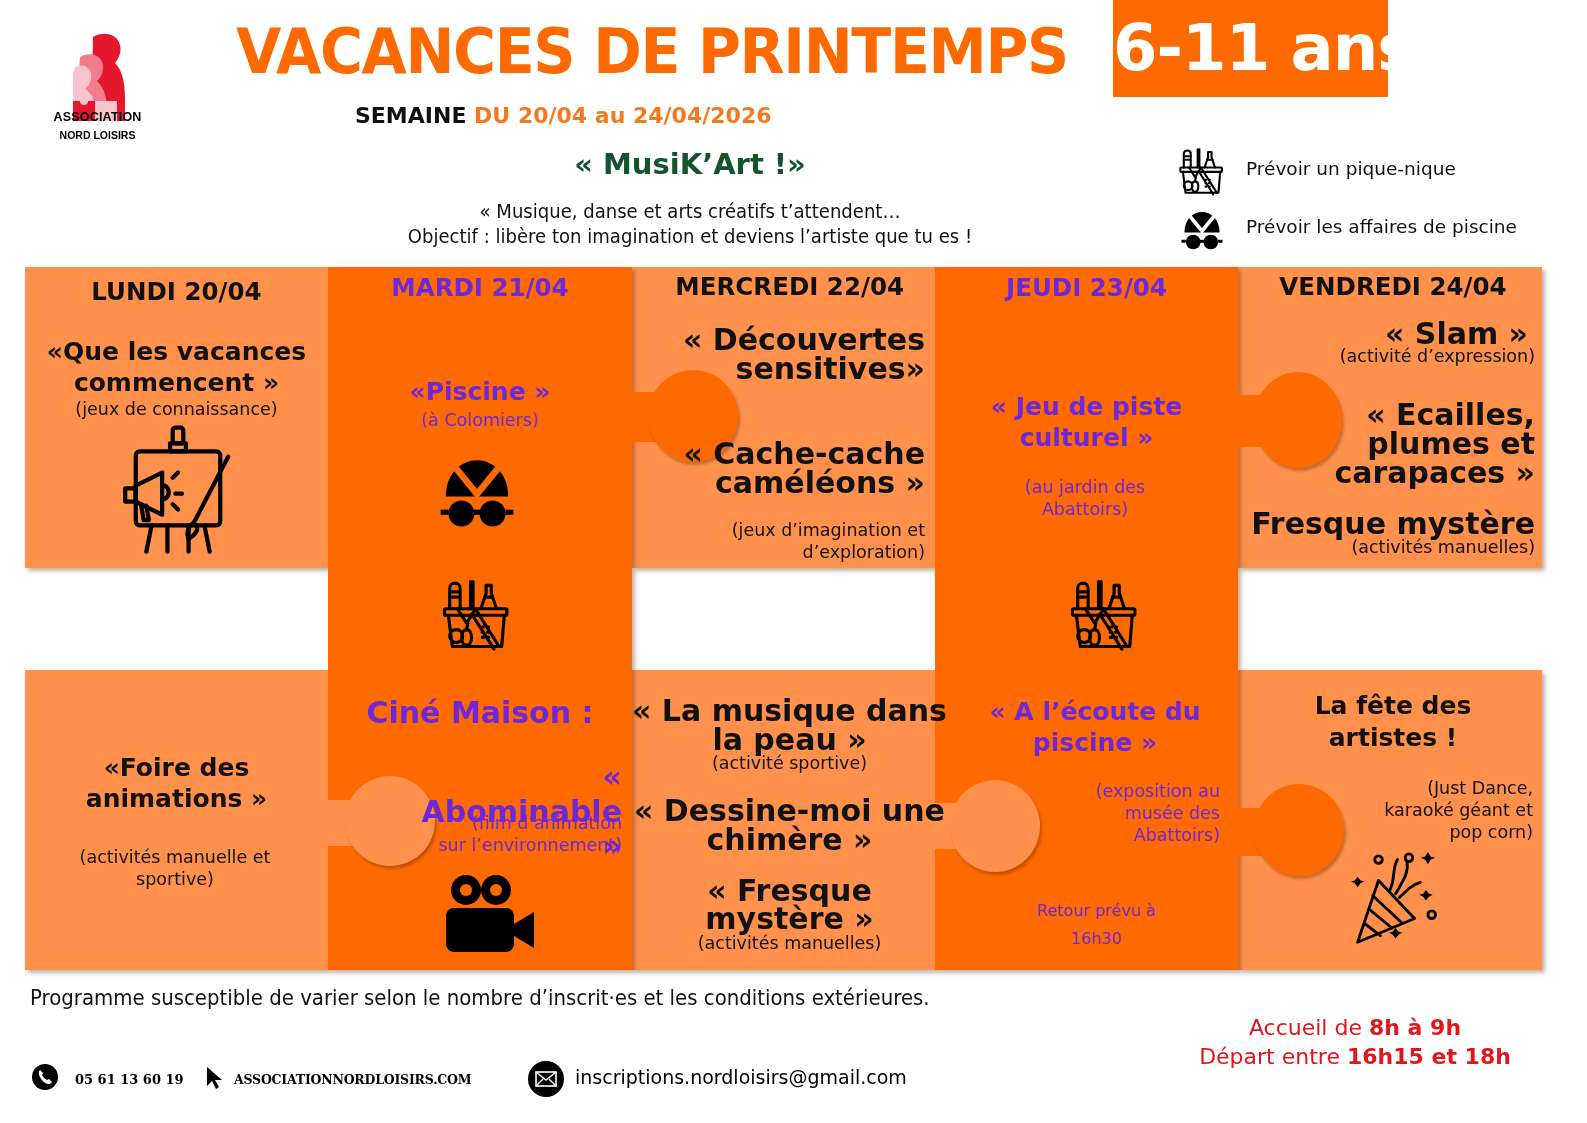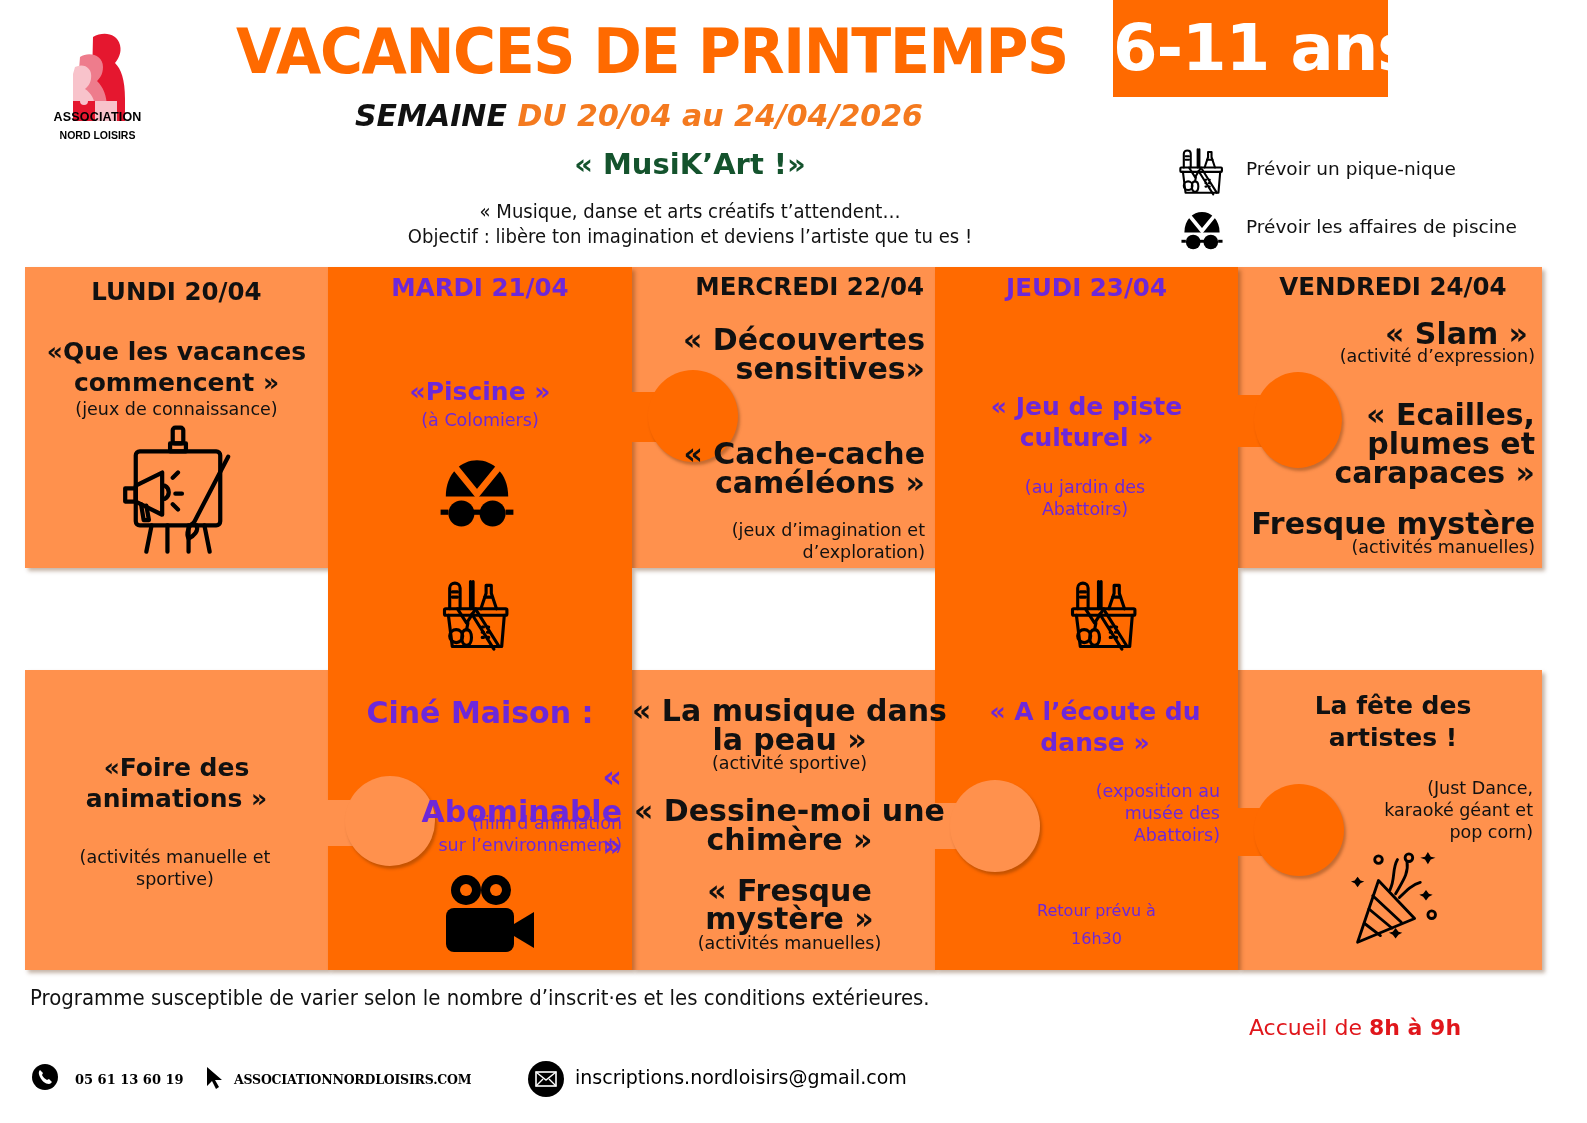--- a/index.html
+++ b/index.html
@@ -11,21 +11,21 @@
   
   .logo { left: 45px; top: 14px; width: 110px; height: 130px; }
   .logo-text1 { left: 30px; top: 110px; width: 135px; text-align: center; font-family: "Liberation Sans", sans-serif; font-size: 12.5px; font-weight: bold; letter-spacing: 0.2px; }
   .logo-text2 { left: 30px; top: 129px; width: 135px; text-align: center; font-family: "Liberation Sans", sans-serif; font-size: 10.5px; font-weight: bold; }
 
   
   .title { left: 236px; top: 10px; font-family: "DejaVu Sans", sans-serif; font-weight: bold; font-size: 63px; color: #FF6A00; letter-spacing: -1.5px; line-height: 84px; white-space: nowrap; transform: scaleX(0.93); transform-origin: left top; }
   .age-badge { left: 1113px; top: 0px; width: 275px; height: 97px; background: #FF6A00; }
   .age-text { left: 1113px; top: 6px; width: 275px; text-align: center; color: #fff; font-family: "DejaVu Sans", sans-serif; font-weight: bold; font-size: 64px; line-height: 84px; letter-spacing: -1px; white-space: nowrap; }
 
-  .week { left: 355px; top: 96px; font-size: 30px; font-weight: bold; white-space: nowrap; line-height: 40px; font-style: italic; }
+  .week { left: 355px; top: 96px; font-size: 22px; font-weight: bold; white-space: nowrap; line-height: 40px; }
   .week .black { color: #111; }
   .week .orange { color: #F47A1F; }
 
   .theme { left: 0; width: 1380px; top: 145px; text-align: center; font-size: 29px; font-weight: bold; color: #14532d; line-height: 38px; }
   .intro { left: 300px; width: 780px; top: 199px; text-align: center; font-family: "DejaVu Sans", sans-serif; font-size: 19px; line-height: 25px; color: #111; transform: scaleX(0.95); }
 
   
   .legend-icon { width: 52px; height: 52px; }
   .legend-text { font-family: "DejaVu Sans", sans-serif; font-size: 18.5px; color: #111; white-space: nowrap; }
 
@@ -138,21 +138,21 @@
 
 <div class="neck light" style="left:326px; top:800px; width:30px; height:46px;"></div>
 <div class="knob light" style="left:345px; top:776px; width:90px; height:90px; box-shadow:2px 3px 3px rgba(90,40,0,0.35);"></div>
 <div class="neck light" style="left:933px; top:803px; width:30px; height:46px;"></div>
 <div class="knob light" style="left:950px; top:780px; width:90px; height:92px; box-shadow:2px 3px 3px rgba(90,40,0,0.35);"></div>
 <div class="neck dark" style="left:1236px; top:808px; width:30px; height:48px;"></div>
 <div class="knob dark" style="left:1254px; top:784px; width:90px; height:92px; box-shadow:2px 3px 3px rgba(90,40,0,0.35);"></div>
 
 <div class="day ink" style="left:25px; width:303px; top:277px; text-align:center;">LUNDI 20/04</div>
 <div class="day white" style="left:328px; width:304px; top:273px; text-align:center;">MARDI 21/04</div>
-<div class="day ink" style="left:632px; width:292px; top:272px; text-align:right;">MERCREDI 22/04</div>
+<div class="day ink" style="left:612px; width:292px; top:272px; text-align:right;">MERCREDI 22/04</div>
 <div class="day white" style="left:935px; width:303px; top:273px; text-align:center;">JEUDI 23/04</div>
 <div class="day ink" style="left:1238px; width:310px; top:272px; text-align:center;">VENDREDI 24/04</div>
 
 <div class="t b26 ink center" style="left:25px; width:303px; top:336px; line-height:31px;">«Que les vacances commencent »</div>
 <div class="t s18 ink center" style="left:25px; width:303px; top:398px;">(jeux de connaissance)</div>
 <svg class="icon" style="left:112px; top:425px; width:132px; height:132px;" viewBox="0 0 100 100">
   <g fill="none" stroke="#000" stroke-width="3.2" stroke-linejoin="round" stroke-linecap="round">
     <rect x="46" y="2" width="8" height="12" rx="2"></rect>
     <path d="M44 14 h12 v6 h-12 z"></path>
     <rect x="18" y="20" width="64" height="56" rx="3"></rect>
@@ -243,21 +243,21 @@
     <path d="M15 26 L22 37 L29 26"></path>
     <path d="M26 30 L43 57"></path>
       <path d="M30 28 L47 55"></path>
     <circle cx="14" cy="47" r="5"></circle>
       <path d="M22 42 C17 42 17 54 22 54 C27 54 27 42 22 42 Z"></path>
       <path d="M22 42 L23 37"></path>
     <path d="M34 40 h1 M38 40 h1 M34 44 h1 M38 44 h1 M34 48 h1 M38 48 h1"></path>
   </g>
 </svg>
 <div class="t b26 white center" style="left:935px; width:320px; top:696px; line-height:31px;">« A l’écoute du</div>
-<div class="t b26 white center" style="left:935px; width:320px; top:727px; line-height:31px;">danse »</div>
+<div class="t b26 white center" style="left:935px; width:320px; top:727px; line-height:31px;">piscine »</div>
 <div class="t s18 white right" style="left:1040px; width:180px; top:780px;">(exposition au</div>
 <div class="t s18 white right" style="left:1040px; width:180px; top:802px;">musée des</div>
 <div class="t s18 white right" style="left:1040px; width:180px; top:824px;">Abattoirs)</div>
 <div class="t s20 white center" style="left:945px; width:303px; top:897px;">Retour prévu à</div>
 <div class="t s20 white center" style="left:945px; width:303px; top:925px;">16h30</div>
 
 <div class="t b24 ink right" style="left:1240px; width:288px; top:317px;">« Slam »</div>
 <div class="t s18 ink right" style="left:1240px; width:295px; top:345px;">(activité d’expression)</div>
 <div class="t b24 ink right" style="left:1240px; width:295px; top:400px; line-height:29px;">« Ecailles,</div>
 <div class="t b24 ink right" style="left:1240px; width:295px; top:429px; line-height:29px;">plumes et</div>
@@ -286,20 +286,21 @@
     <path d="M8 26 L11 30 L15 31 L11 33 L8 37 L5 33 L1 31 L5 30 Z"></path>
     <path d="M80 40 L83 44 L87 45 L83 47 L80 51 L77 47 L73 45 L77 44 Z"></path>
     <path d="M48 80 L51 84 L55 85 L51 87 L48 91 L45 87 L41 85 L45 84 Z"></path>
   </g>
 </svg>
 
 <div class="abs disclaimer">Programme susceptible de varier selon le nombre d’inscrit·es et les conditions extérieures.</div>
 
 <div class="abs hours">
   <div><span>Accueil de </span><b>8h à 9h</b></div>
+  <div><span>Départ entre </span><b>16h15 et 18h</b></div>
 </div>
 
 <svg class="abs" style="left:31px; top:1063px; width:28px; height:28px;" viewBox="0 0 28 28">
   <circle cx="14" cy="14" r="13" fill="#000"></circle>
   <path d="M9 7 C8 8 7 10 9 14 C11 18 14 21 18 21 C19 21 20 20 21 19 L18 16 L16 17 C14 16 12 14 11 12 L12 10 Z" fill="#fff"></path>
 </svg>
 <a class="abs contact-phone">05 61 13 60 19</a>
 <svg class="abs" style="left:205px; top:1066px; width:18px; height:24px;" viewBox="0 0 18 24">
   <path d="M2 1 L2 20 L7 15 L11 23 L14 21 L10 14 L17 14 Z" fill="#000"></path>
 </svg>

